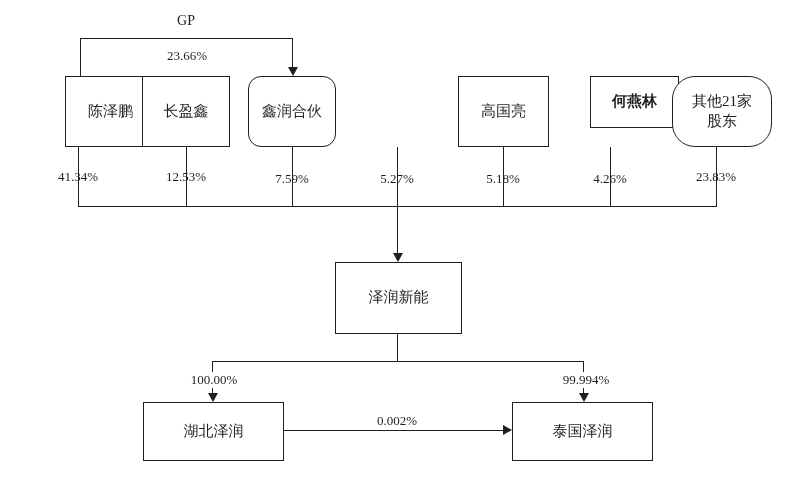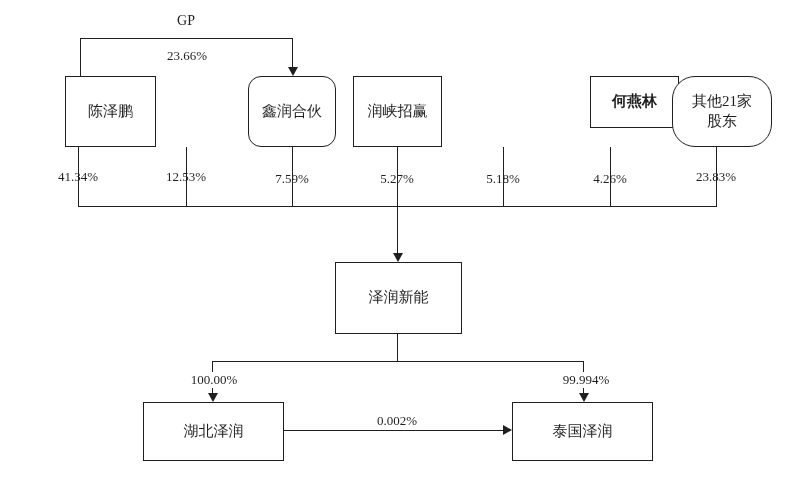--- a/index.html
+++ b/index.html
@@ -58,25 +58,28 @@
   <div class="lbl" style="left:186px;top:13px;">GP</div>
   <div class="line" style="left:80px;top:38px;width:1px;height:38px;"></div>
   <div class="line" style="left:80px;top:38px;width:213px;height:1px;"></div>
   <div class="pct" style="left:187px;top:48px;">23.66%</div>
   <div class="line" style="left:292px;top:38px;width:1px;height:31px;"></div>
   <div class="arr-down" style="left:288px;top:67px;"></div>
 
   <div class="ebox" style="left:33px;top:76px;width:91px;height:71px;margin-left:32px;">
     <span>陈泽鹏</span>
   </div>
+  <div class="ebox" style="left:142px;top:76px;width:88px;height:71px;">
+    <span>长盈鑫</span>
+  </div>
   <div class="ebox" style="left:248px;top:76px;width:88px;height:71px;border-radius:13px;">
     <span>鑫润合伙</span>
   </div>
-  <div class="ebox" style="left:353px;top:76px;width:89px;height:71px;">
-    <span>润峡招赢</span>
+  <div class="ebox" style="left:458px;top:76px;width:91px;height:71px;">
+    <span>高国亮</span>
   </div>
   <div class="ebox" style="left:590px;top:76px;width:89px;height:52px;font-weight:bold;">
     <span>何燕林</span>
   </div>
   <div class="ebox" style="left:672px;top:76px;width:100px;height:71px;border-radius:23px;">
     <span>其他21家
 股东</span>
   </div>
 
   <div class="pct" style="left:78px;top:169px;">41.34%</div>

